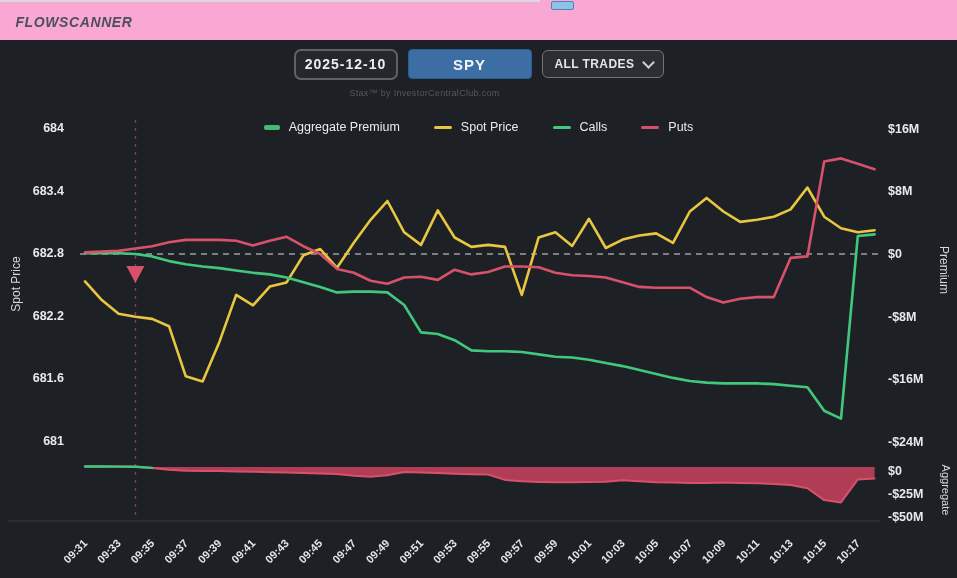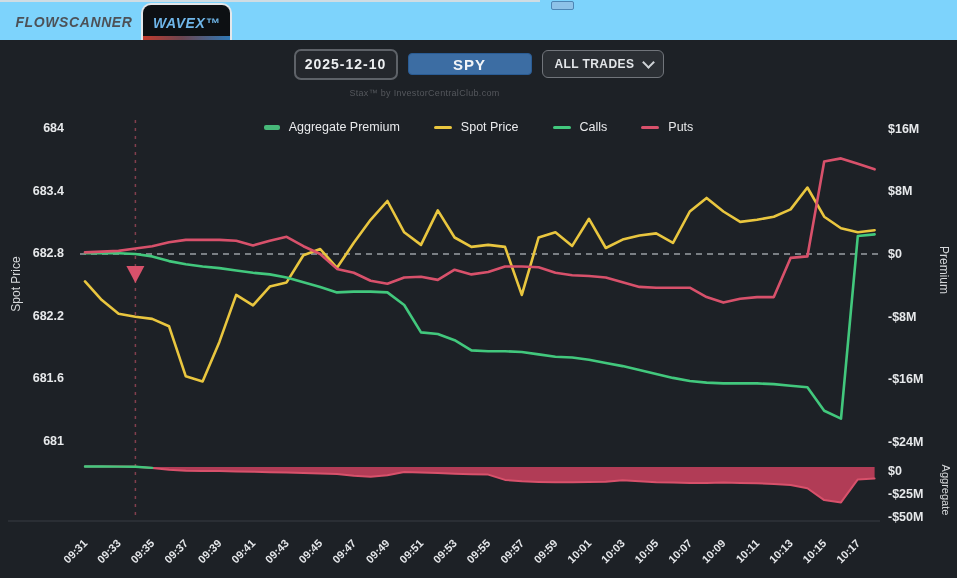--- a/index.html
+++ b/index.html
@@ -1,35 +1,35 @@
 <!DOCTYPE html>
 <html><head>
 <meta charset="utf-8">
 <style>
   html,body{margin:0;padding:0;background:#101214;}
   .app{position:relative;width:957px;height:578px;background:#1d2126;overflow:hidden;
        font-family:"Liberation Sans",sans-serif;-webkit-font-smoothing:antialiased;}
   
-  .topbar{position:absolute;left:0;top:0;width:957px;height:40px;background:#7dd3fc;}
+  .topbar{position:absolute;left:0;top:0;width:957px;height:40px;background:#f9a8d4;}
   .top-strip{position:absolute;left:0;top:0;width:540px;height:2px;background:#d9dde0;opacity:.9;}
   .top-blue-chip{position:absolute;left:551px;top:1px;width:21px;height:7px;background:#8ec2e8;
                  border:1px solid #4d86b5;border-radius:2px;}
   .tab{position:absolute;top:3px;height:37px;display:flex;align-items:center;justify-content:center;
        font-style:italic;font-weight:bold;font-size:14px;letter-spacing:.6px;cursor:pointer;}
   .tab-inactive{left:10px;width:128px;color:#4d5157;}
   .tab-active{left:141px;width:91px;background:#0d1013;border:2px solid #e4e7ea;border-bottom:none;
               border-radius:10px 10px 0 0;color:#6fb6e9;box-sizing:border-box;}
   .tab-underline{position:absolute;left:0;bottom:0;width:100%;height:4px;
                  background:linear-gradient(90deg,#c23b2e 0%,#6b4550 45%,#2f78b5 100%);}
   
   .controls{position:absolute;left:0;top:48px;width:957px;height:32px;display:flex;
             justify-content:center;align-items:center;gap:10px;}
   .date-box{width:100px;height:27px;line-height:27px;text-align:center;color:#eceef0;font-size:14px;
             letter-spacing:1px;background:#24272c;border:2px solid #5e6268;border-radius:7px;font-weight:bold;}
-  .spy-btn{width:124px;height:22px;background:#3c6da3;border:1px solid #2a5c94;border-radius:4px;
+  .spy-btn{width:124px;height:30px;background:#3c6da3;border:1px solid #2a5c94;border-radius:4px;
            color:#f2f5f8;font-weight:bold;font-size:15px;letter-spacing:1px;
            font-family:"Liberation Sans",sans-serif;}
   .trades-select{width:122px;height:28px;background:#2b2f34;border:1px solid #71757b;border-radius:6px;
                  display:flex;align-items:center;justify-content:space-between;padding:0 10px 0 12px;
                  box-sizing:border-box;color:#e2e5e8;font-size:12px;font-weight:bold;letter-spacing:.4px;}
   .chev{width:7px;height:7px;border-right:2px solid #cfd3d7;border-bottom:2px solid #cfd3d7;
         transform:rotate(45deg);margin-top:-4px;}
   
   .watermark{position:absolute;left:0;top:88px;width:849px;text-align:center;color:#54575c;
              font-size:9px;letter-spacing:.3px;}
@@ -44,24 +44,20 @@
 </head>
 <body>
 
 <div class="app">
 
   <div class="topbar">
     <div class="top-strip"></div>
     <div class="top-blue-chip"></div>
     <div class="tab tab-inactive">
       <span>FLOWSCANNER</span>
-    </div>
-    <div class="tab tab-active">
-      <span>WAVEX™</span>
-      <div class="tab-underline"></div>
     </div>
   </div>
 
   <div class="controls">
     <div class="date-box">2025-12-10</div>
     <button class="spy-btn">SPY</button>
     <div class="trades-select">
       <span>ALL TRADES</span>
       <span class="chev"></span>
     </div>

